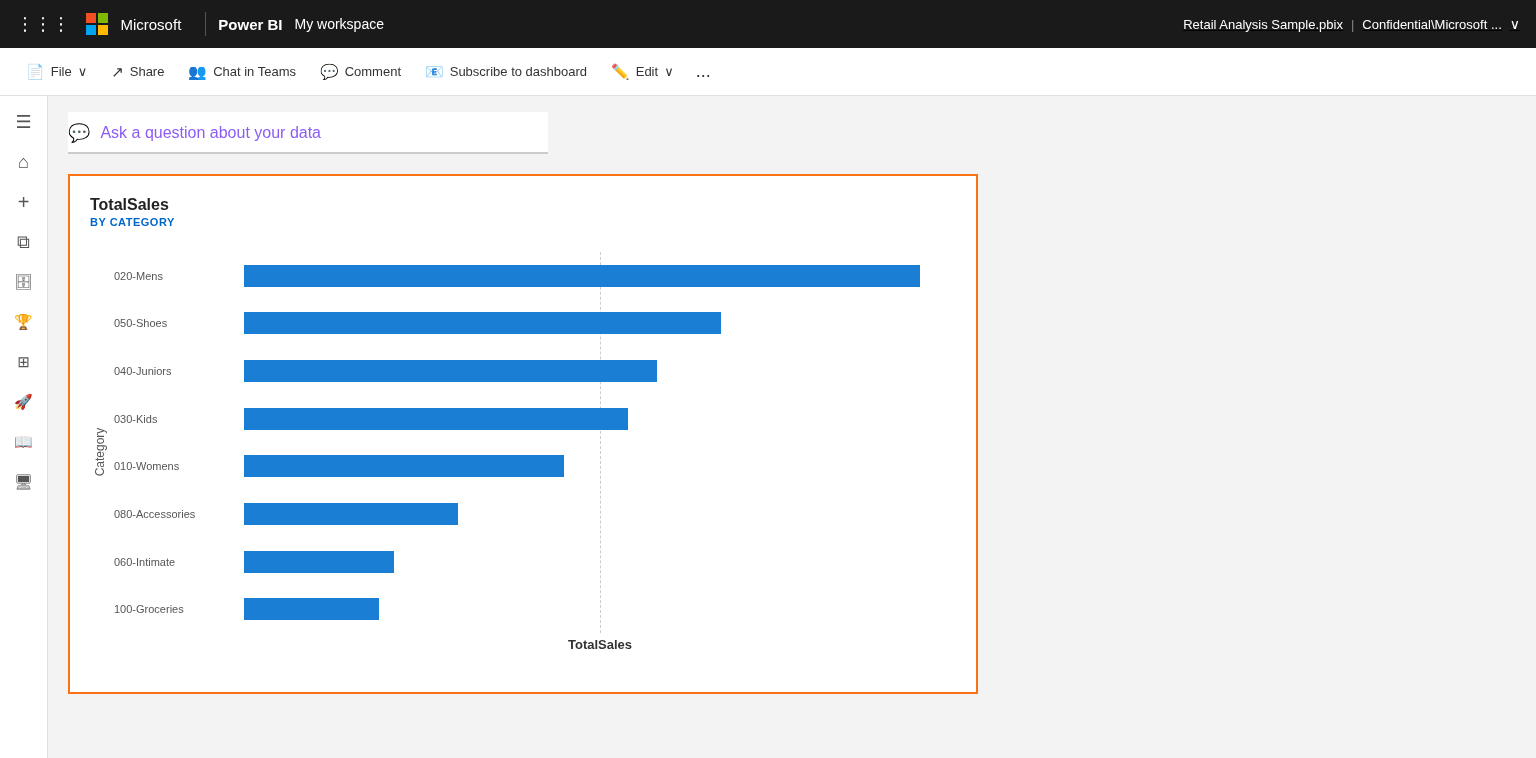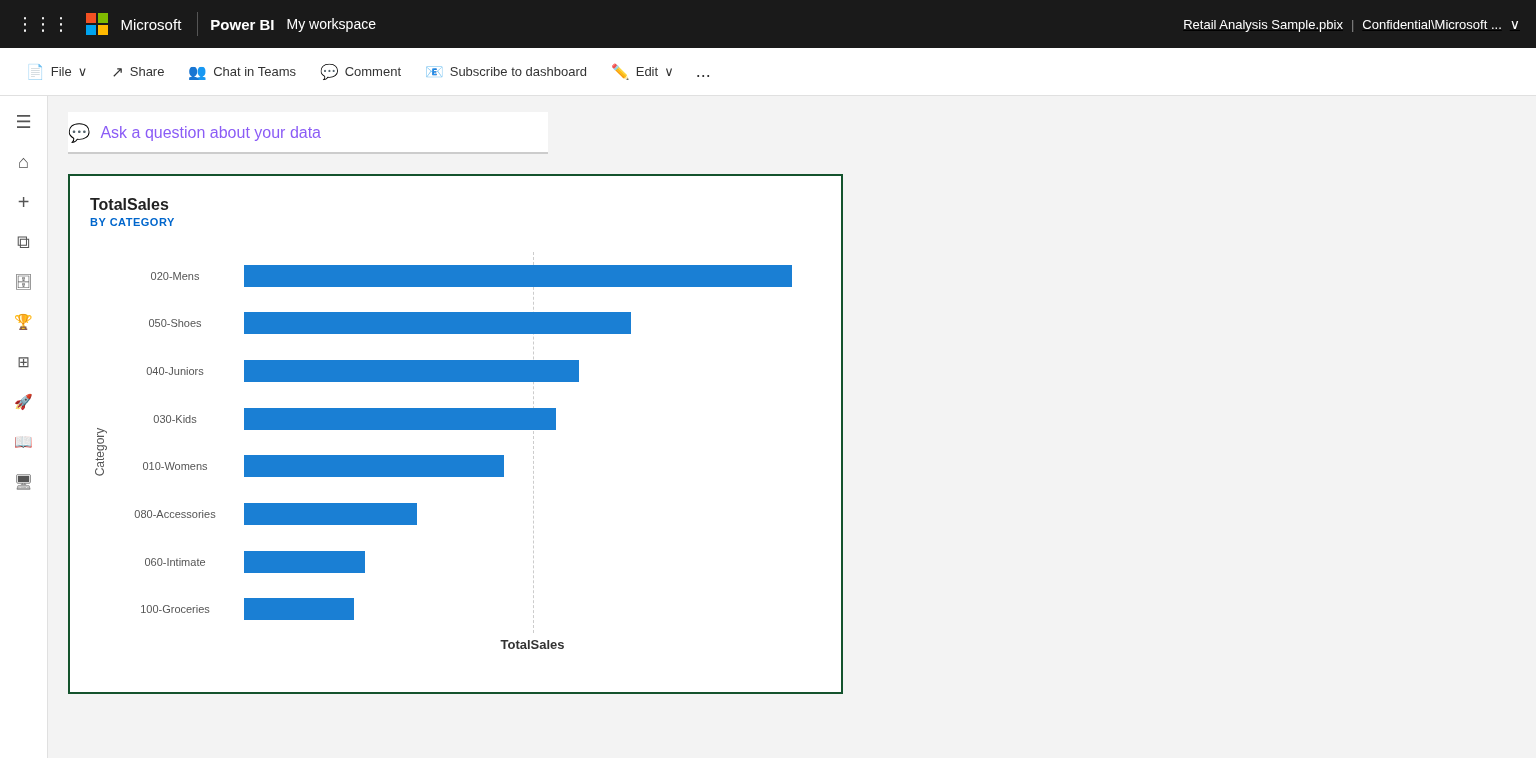--- a/index.html
+++ b/index.html
@@ -9,21 +9,21 @@
     .top-bar {
       background: #1a1a1a;
       height: 48px;
       display: flex;
       align-items: center;
       padding: 0 16px;
       gap: 12px;
       flex-shrink: 0;
     }
     .top-bar-dots { color: #fff; font-size: 18px; cursor: pointer; margin-right: 4px; }
-    .ms-logo { display: flex; align-items: center; gap: 4px; margin-right: 4px; }
+    .ms-logo { display: flex; align-items: center; gap: 4px; margin-right: 12px; }
     .ms-logo-grid { display: grid; grid-template-columns: 10px 10px; grid-template-rows: 10px 10px; gap: 2px; }
     .ms-logo-grid span:nth-child(1) { background: #f25022; }
     .ms-logo-grid span:nth-child(2) { background: #7fba00; }
     .ms-logo-grid span:nth-child(3) { background: #00a4ef; }
     .ms-logo-grid span:nth-child(4) { background: #ffb900; }
     .ms-logo-text { color: #fff; font-size: 15px; font-weight: 400; }
     .top-bar-divider { width: 1px; height: 24px; background: #555; }
     .powerbi-text { color: #fff; font-size: 15px; font-weight: 700; }
     .workspace-text { color: #fff; font-size: 14px; font-weight: 400; }
     .top-bar-right { margin-left: auto; display: flex; align-items: center; gap: 8px; text-decoration: underline; }
@@ -108,23 +108,23 @@
       padding: 10px 0 8px 0;
       margin-bottom: 20px;
       width: 480px;
     }
     .ask-bar-icon { color: #666; font-size: 18px; }
     .ask-bar-text { color: #8b5cf6; font-size: 16px; }
 
     
     .chart-card {
       background: #fff;
-      border: 2px solid #14532d;
+      border: 2px solid #f97316;
       padding: 20px 20px 20px 20px;
-      width: 775px;
+      width: 910px;
       min-height: 520px;
     }
     .chart-title { font-size: 16px; font-weight: 600; color: #222; margin-bottom: 2px; }
     .chart-subtitle { font-size: 11px; color: #0066cc; font-weight: 600; letter-spacing: 0.5px; margin-bottom: 24px; }
 
     
     .bar-chart-container {
       display: flex;
       gap: 0;
       height: 400px;
@@ -154,21 +154,21 @@
       flex-direction: column;
       justify-content: space-around;
       position: relative;
     }
     .bar-row {
       display: flex;
       align-items: center;
       height: 30px;
     }
     .bar-label {
-      text-align: center;
+      text-align: left;
       width: 130px;
       font-size: 11px;
       color: #555;
       padding-right: 8px;
       flex-shrink: 0;
     }
     .bar-track {
       flex: 1;
       height: 22px;
       position: relative;

